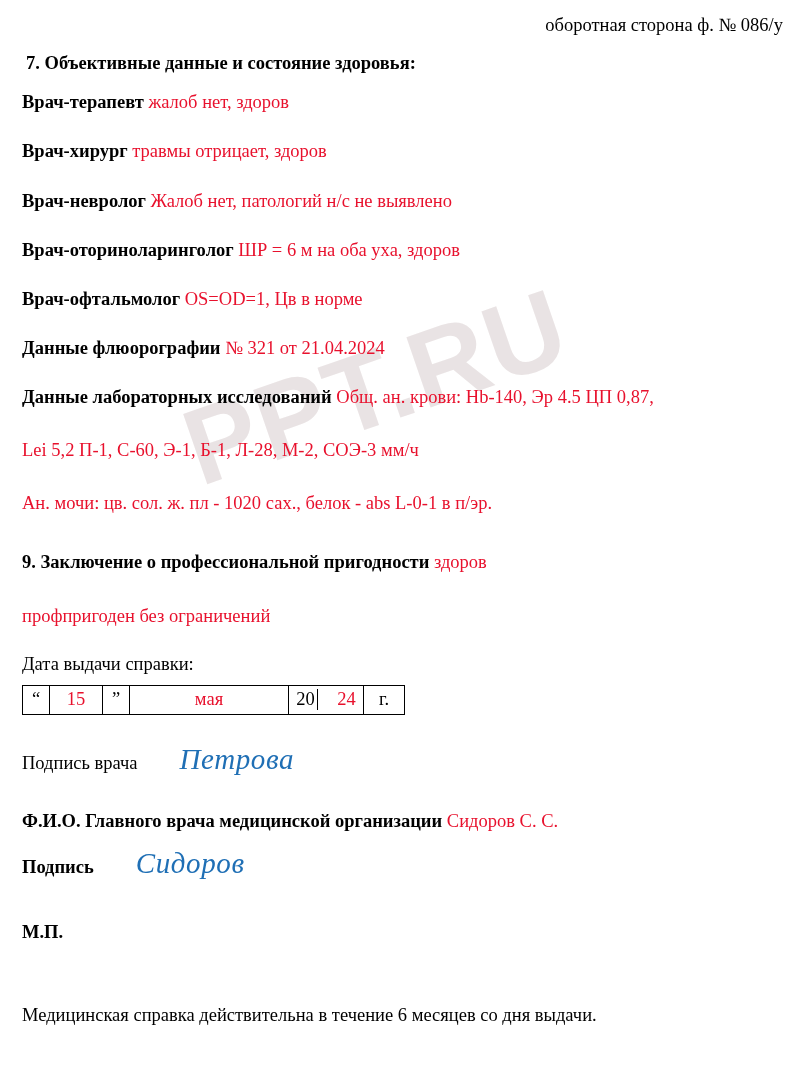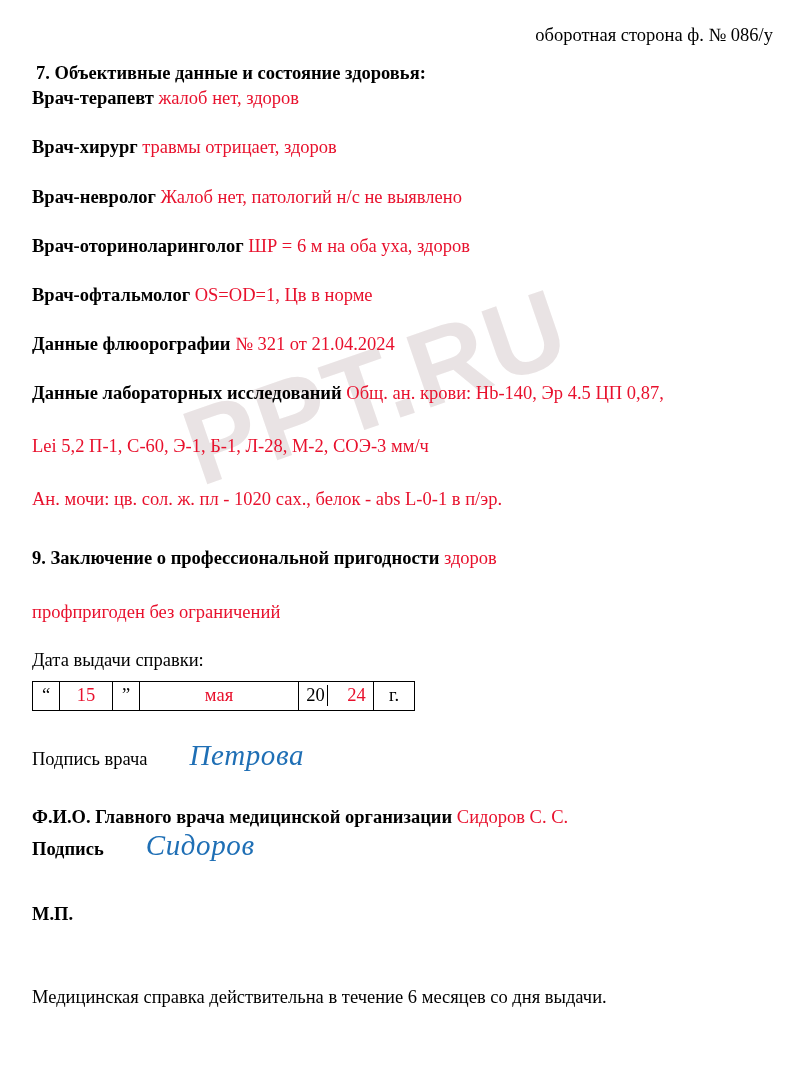--- a/index.html
+++ b/index.html
@@ -33,21 +33,21 @@
     opacity: .55;
     white-space: nowrap;
     pointer-events: none;
     user-select: none;
     z-index: 0;
   }
 
   .page {
     position: relative;
     z-index: 2;
-    padding: 10px;
+    padding: 0;
   }
 
   
   .form-header {
     text-align: right;
     font-size: 18.5px;
     padding: 14px 14px 0 0;
     line-height: 1.2;
   }
 
@@ -69,21 +69,21 @@
   .row .lbl {
     font-weight: 700;
   }
   .row .lbl-reg {
     font-weight: 400;
   }
   .val {
     color: #e8112d;
   }
 
-  .sp-sm { margin-top: 2px; }
+  .sp-sm { margin-top: 16px; }
   .sp-md { margin-top: 26px; }
   .sp-lg { margin-top: 30px; }
   .sp-xl { margin-top: 36px; }
 
   
   .date-label {
     font-size: 18.5px;
     margin-top: 26px;
   }
   table.date-table {

